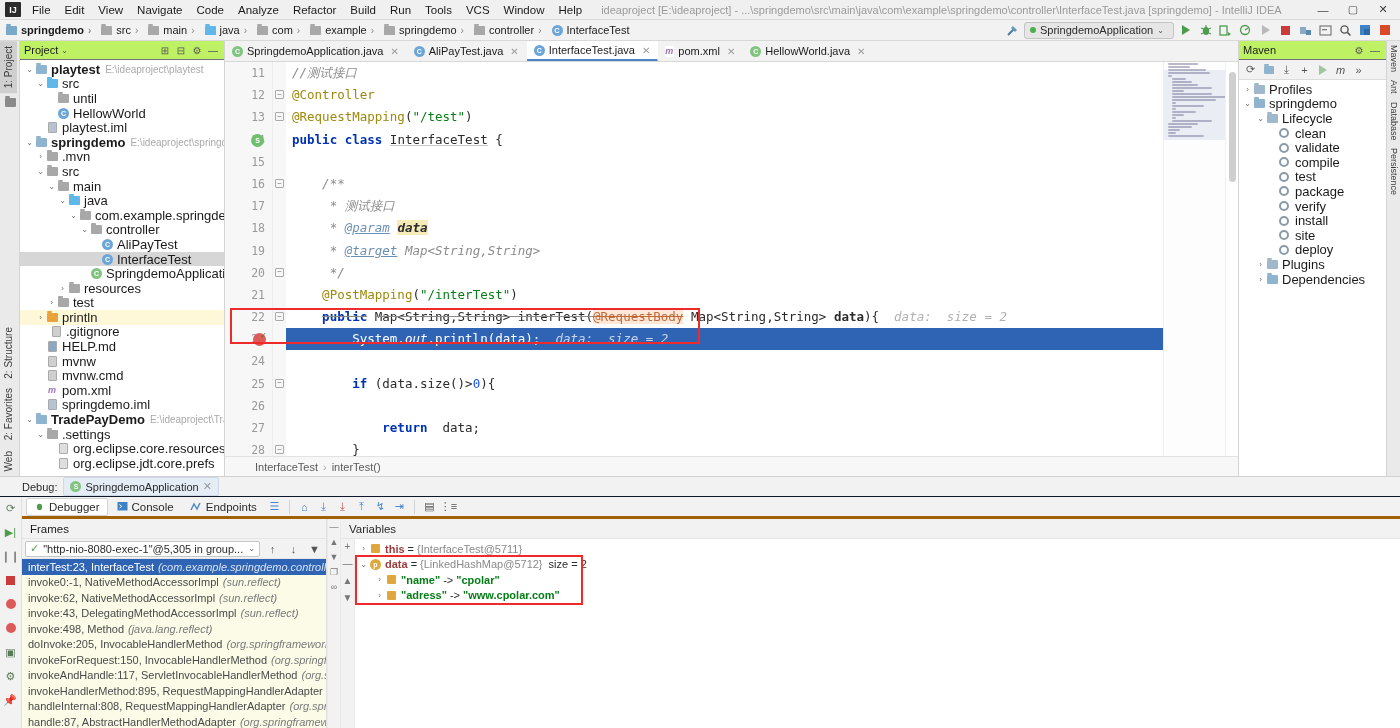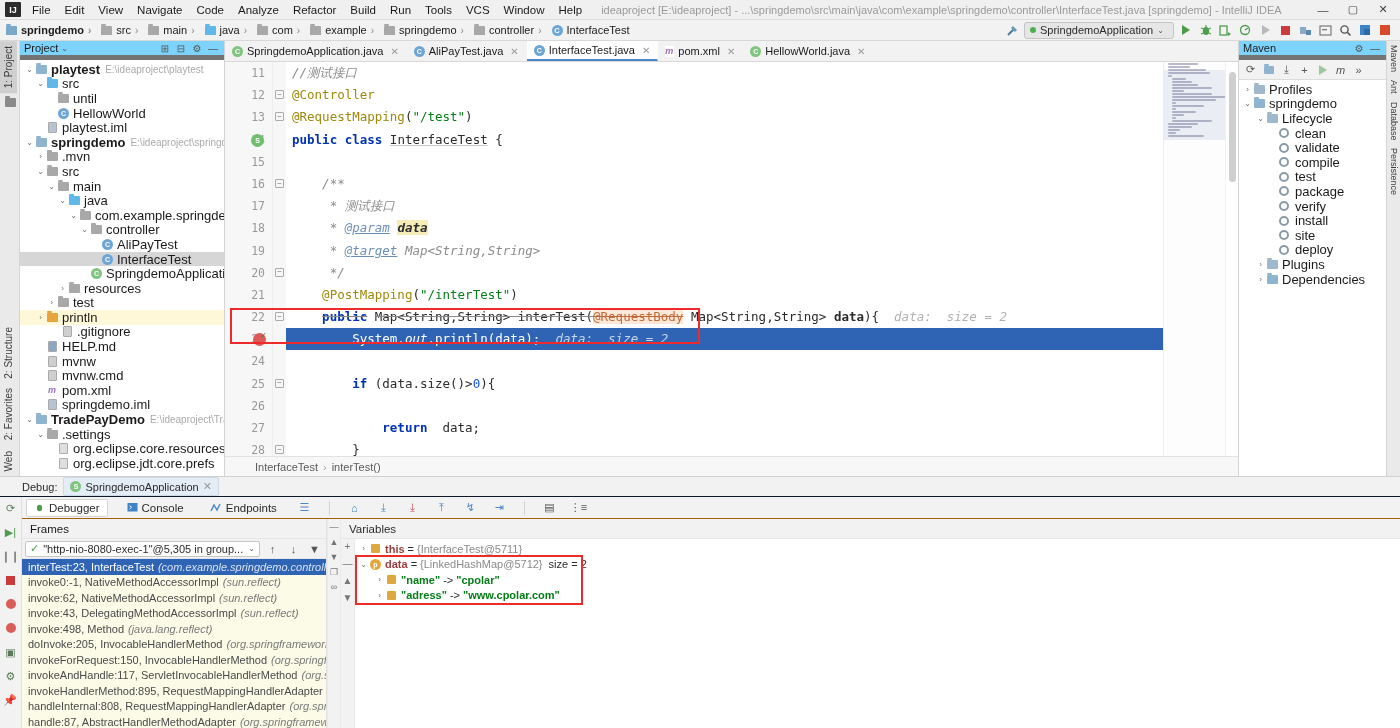--- a/index.html
+++ b/index.html
@@ -70,21 +70,21 @@
   .rail-tab{
     writing-mode:vertical-rl; transform:rotate(180deg);
     font-size:10px;color:#3c3c3c;padding:5px 3px;white-space:nowrap;display:flex;align-items:center;gap:4px;
   }
   .rail-tab.active{ background:#cfcfcf; }
   .rail-icon{ width:20px;height:18px;display:flex;align-items:center;justify-content:center;font-size:10px;color:#666; }
 
   
   .projectpane{ width:205px;background:#fff;border-right:1px solid #d4d4d4;display:flex;flex-direction:column;flex:none; }
   .tw-header{
-    height:19px;background:#7dd3fc;border-bottom:5px solid #737373;
+    height:19px;background:#bef264;border-bottom:1px solid #737373;
     display:flex;align-items:center;padding:0 4px;font-size:11px;flex:none;
   }
   .tw-title{ font-weight:normal;color:#1a1a1a;margin-right:3px; }
   .tw-caret{ font-size:8px;color:#555; }
   .tw-actions{ margin-left:auto; display:flex; align-items:center; gap:2px; color:#555; font-size:10px; }
   .tw-act{ width:14px;height:15px;display:flex;align-items:center;justify-content:center;cursor:default; }
   .tree{ flex:1; overflow:hidden; padding-top:2px; font-size:11px; }
   .trow{ height:14.6px; display:flex; align-items:center; white-space:nowrap; padding-right:2px; }
   .trow.sel{ background:#d6d6d6; }
   .trow.hl{ background:#fff8d8; }
@@ -159,21 +159,21 @@
   .rrail .rail-tab{ writing-mode:vertical-rl; transform:none; }
 
   
   .bottom{ height:252px;background:#f2f2f2;border-top:1px solid #d0d0d0;display:flex;flex-direction:column;flex:none; }
   .debughead{ height:20px;display:flex;align-items:center;padding-left:22px;gap:6px;font-size:11px;background:#f2f2f2;border-bottom:1px solid #0f172a;flex:none; }
   .dtab{ display:flex;align-items:center;gap:4px;padding:2px 6px;background:#e4ecf6;border:1px solid #cdd9e6;border-radius:2px;font-size:11px; }
   .dbgbody{ flex:1; display:flex; min-height:0; }
   .dbg-rail{ width:22px;background:#f2f2f2;border-right:1px solid #e0e0e0;flex:none;display:flex;flex-direction:column;align-items:center;padding-top:3px;gap:8px; }
   .dbg-rail .ri{ width:18px;height:16px;display:flex;align-items:center;justify-content:center;font-size:11px;color:#5a7a5a; }
   .dbg-main{ flex:1; display:flex; flex-direction:column; min-width:0; }
-  .dbg-toolbar{ height:22px;display:flex;align-items:center;gap:12px;padding:0 4px;border-bottom:1px solid #a16207;flex:none; }
+  .dbg-toolbar{ height:22px;display:flex;align-items:center;gap:2px;padding:0 4px;border-bottom:3px solid #a16207;flex:none; }
   .dbg-tab{ padding:2px 7px;font-size:11.5px;display:flex;align-items:center;gap:4px; }
   .dbg-tab.active{ background:#fff;border:1px solid #d4d4d4;border-radius:2px; }
   .tbsep{ width:1px;height:14px;background:#d4d4d4;margin:0 4px; }
   .dbg-split{ flex:1; display:flex; min-height:0; }
   .framespane{ width:305px;border-right:1px solid #e0e0e0;display:flex;flex-direction:column;flex:none;background:#fff; }
   .pane-title{ height:20px;display:flex;align-items:center;padding-left:8px;font-size:11.5px;color:#1a1a1a;background:#f2f2f2;border-bottom:1px solid #e6e6e6;flex:none; }
   .thread-row{ height:20px;display:flex;align-items:center;gap:4px;padding:0 3px;background:#f2f2f2;border-bottom:1px solid #e6e6e6;flex:none; }
   .thread-sel{ flex:1;display:flex;align-items:center;gap:4px;background:#fff;border:1px solid #c6c6c6;border-radius:2px;height:16px;padding:0 4px;font-size:11px;overflow:hidden;white-space:nowrap; }
   .frames-list{ flex:1;background:#fbfbe8;overflow:hidden; }
   .frow{ height:15.5px;display:flex;align-items:center;padding-left:6px;font-size:11px;white-space:nowrap;color:#4a4a4a; }
@@ -504,21 +504,21 @@
             </span>
             <span class="tlabel">test</span>
           </div>
           <div class="trow hl" style="padding-left: 15px;">
             <span class="arrow">›</span>
             <span class="ic">
               <span class="f-ic f-orange"></span>
             </span>
             <span class="tlabel">println</span>
           </div>
-          <div class="trow" style="padding-left: 30px;">
+          <div class="trow" style="padding-left: 19px;">
             <span class="arrow"></span>
             <span class="ic">
               <span class="file-ic" style="background:#cfcfcf"></span>
             </span>
             <span class="tlabel">.gitignore</span>
           </div>
           <div class="trow" style="padding-left: 15px;">
             <span class="arrow"></span>
             <span class="ic">
               <span class="file-ic md"></span>

